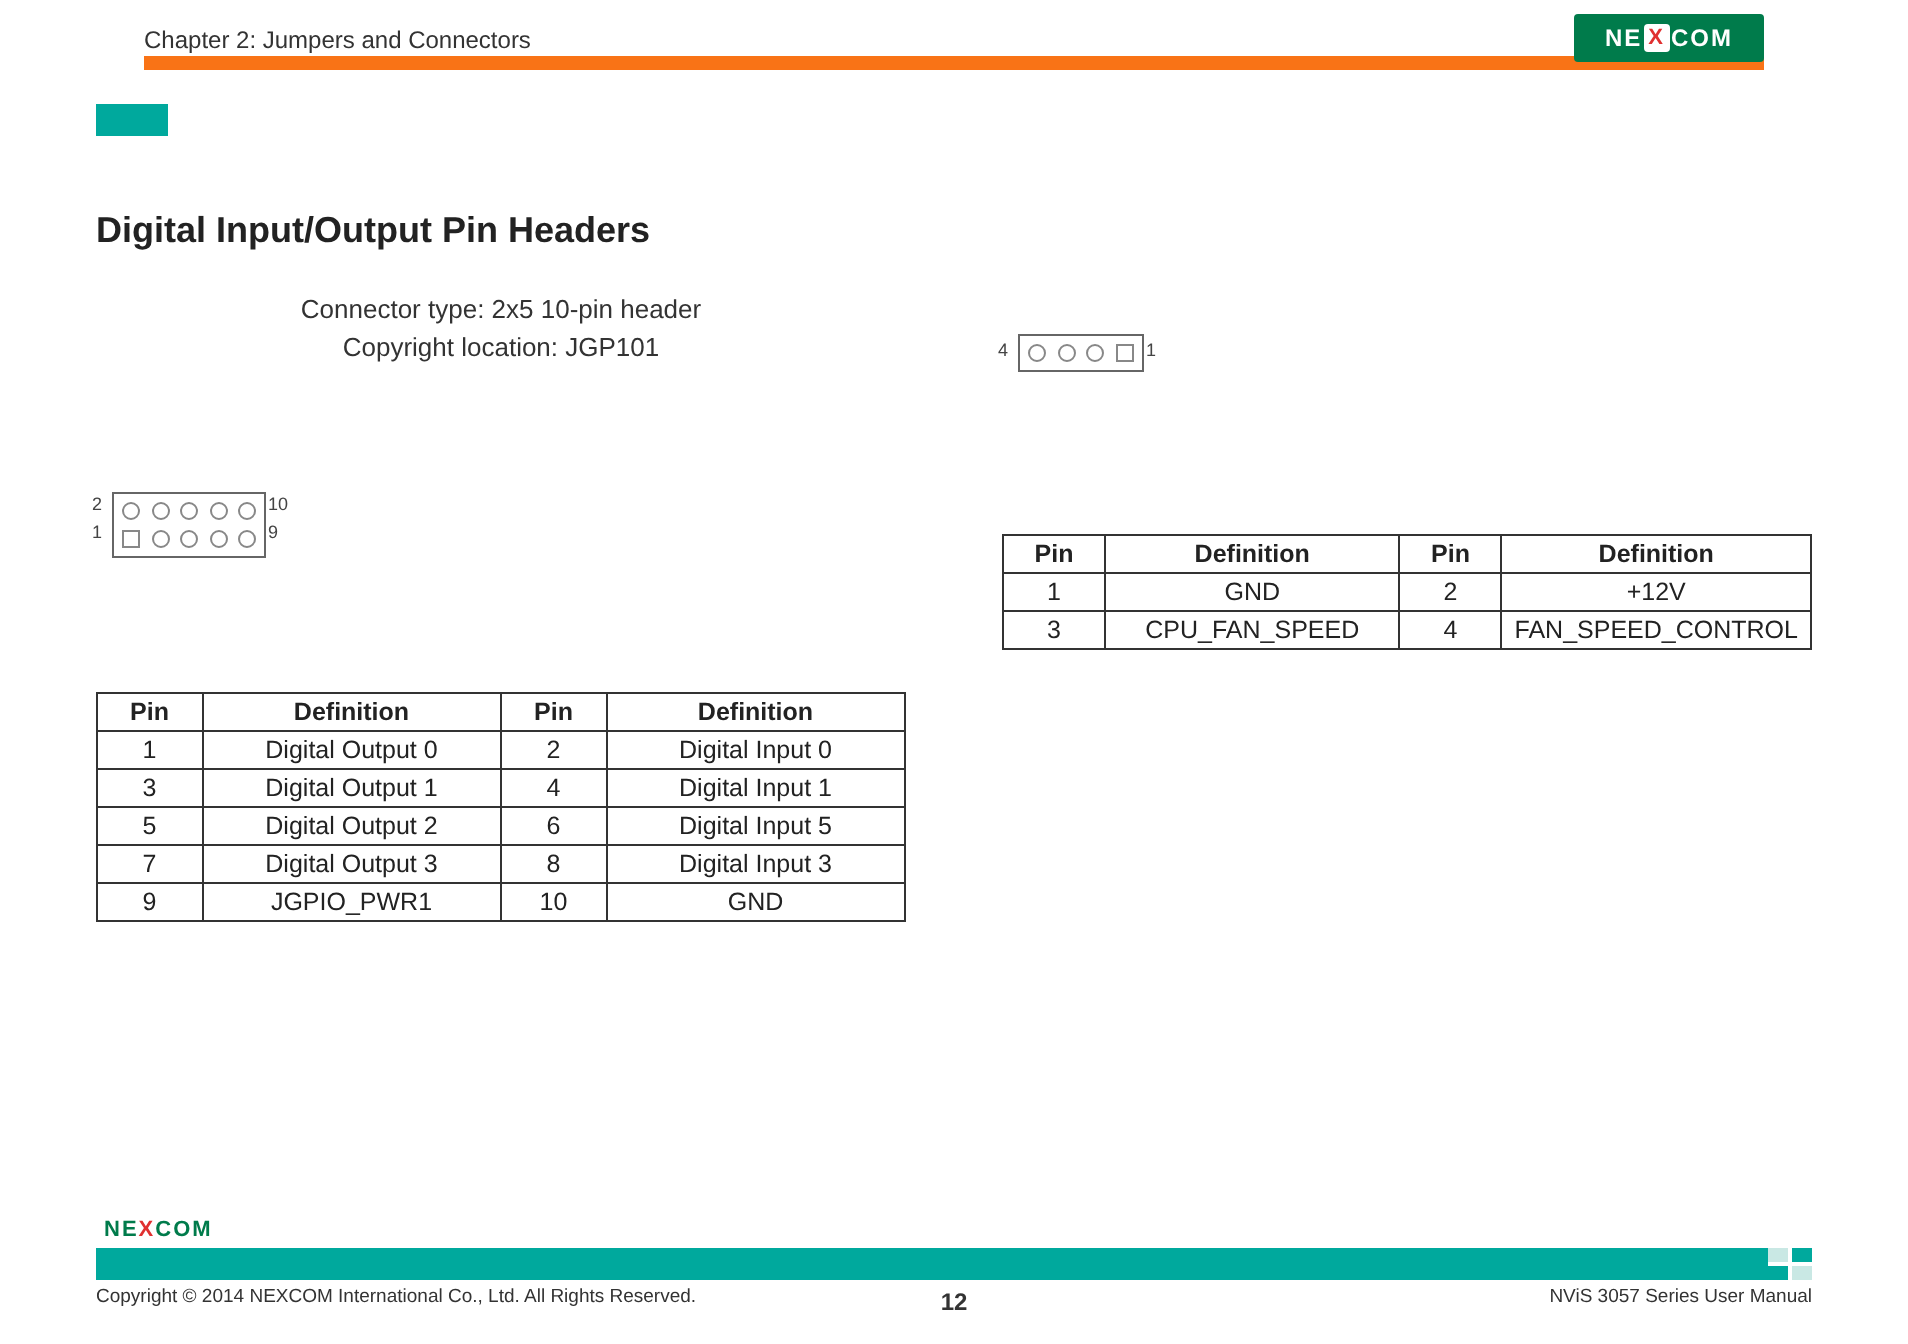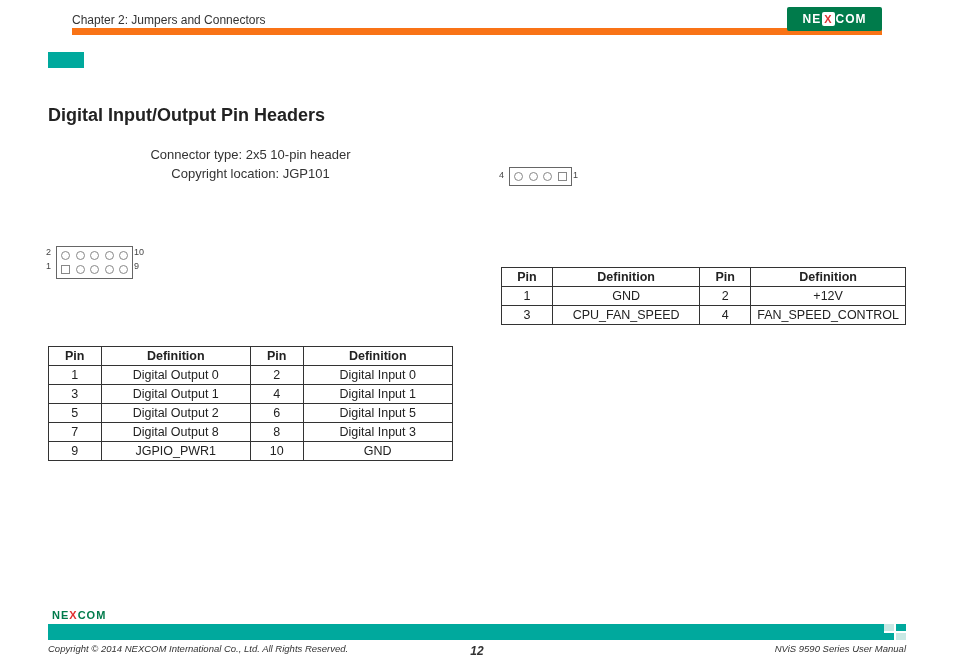--- a/index.html
+++ b/index.html
@@ -163,21 +163,20 @@
   .corner-sq div:nth-child(1){ background:#c9e8e4;}
   .corner-sq div:nth-child(4){ background:#c9e8e4;}
   .footer-row {
     display: flex;
     justify-content: space-between;
     align-items: center;
     font-size: 9.5px;
     color: #333;
     padding-top: 3px;
     position: relative;
-    font-style: italic;
   }
   .footer-logo {
     width: 66px;
     height: 16px;
     background: #fff;
     border: 0;
     color: #007b4b;
     font-weight: bold;
     font-size: 11px;
     letter-spacing: 1px;
@@ -267,21 +266,21 @@
             <td>Digital Input 1</td>
           </tr>
         <tr>
             <td>5</td>
             <td>Digital Output 2</td>
             <td>6</td>
             <td>Digital Input 5</td>
           </tr>
         <tr>
             <td>7</td>
-            <td>Digital Output 8</td>
+            <td>Digital Output 3</td>
             <td>8</td>
             <td>Digital Input 3</td>
           </tr>
         <tr>
             <td>9</td>
             <td>JGPIO_PWR1</td>
             <td>10</td>
             <td>GND</td>
           </tr>
       </tbody>
@@ -342,15 +341,15 @@
     <div class="corner-sq">
       <div></div>
         <div></div>
         <div></div>
         <div></div>
     </div>
   </div>
   <div class="footer-row">
     <span>Copyright © 2014 NEXCOM International Co., Ltd. All Rights Reserved.</span>
     <span class="page-num">12</span>
-    <span>NViS 9590 Series User Manual</span>
+    <span>NViS 3057 Series User Manual</span>
   </div>
 </div>
 
 </body></html>

